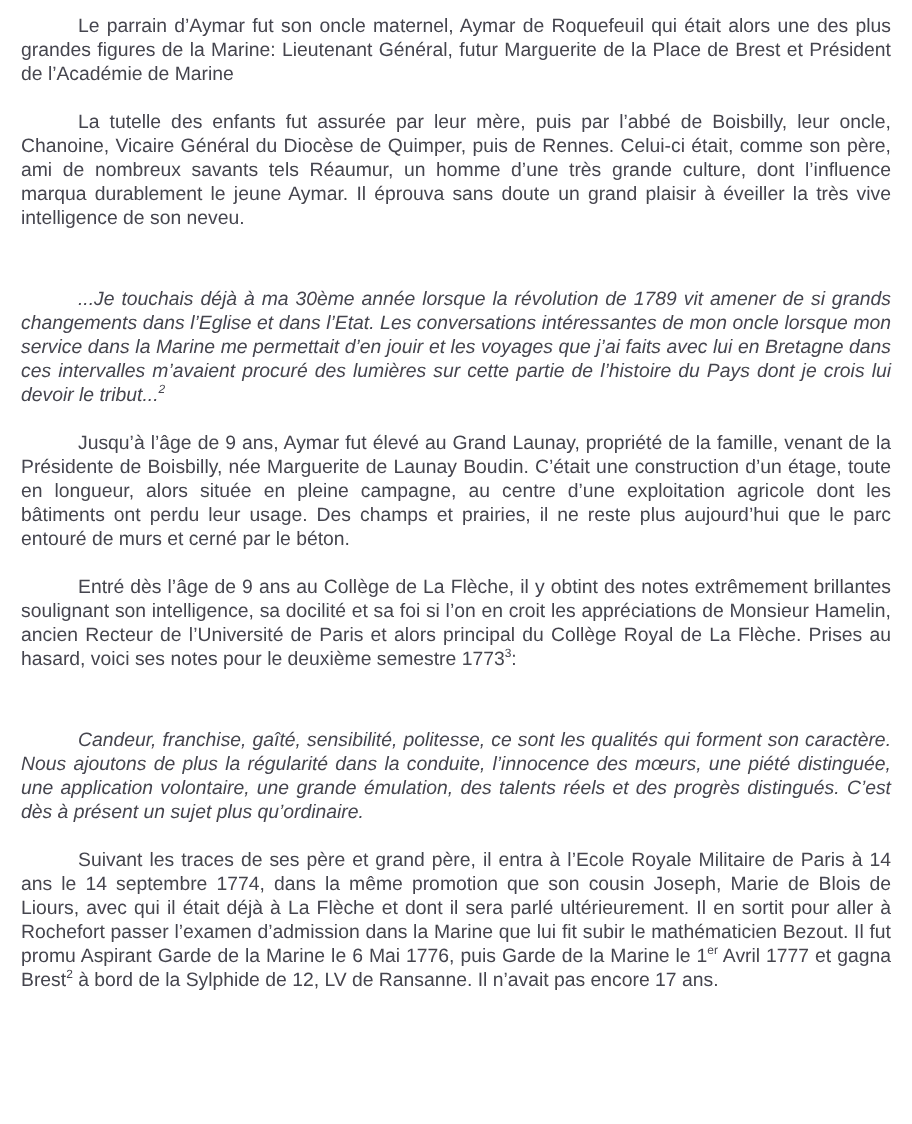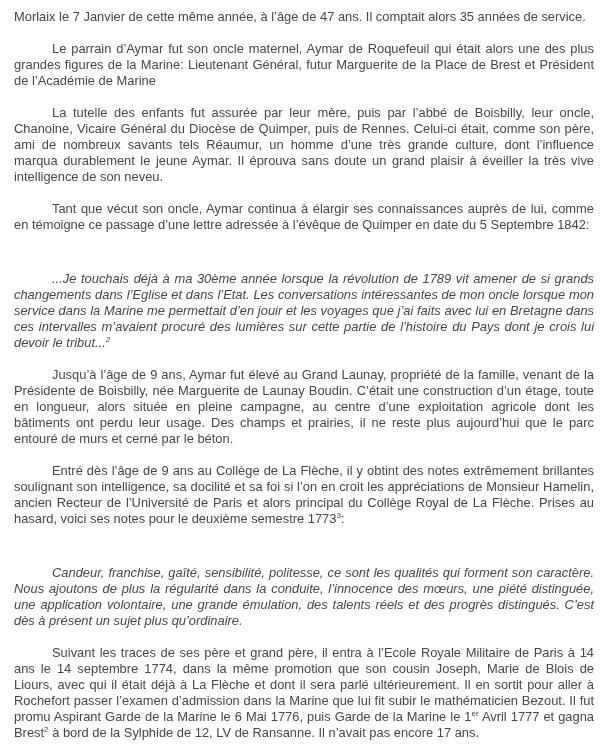--- a/index.html
+++ b/index.html
@@ -39,23 +39,21 @@
   }
   .para .b {
     font-weight: normal;
   }
 </style>
 </head>
 <body>
 
 <div class="page">
   <div id="text-block">
-      <p class="para continuation"><span>Morlaix le 7 Janvier de cette même année, à l’âge de 47 ans. Il comptait alors 35 années de service.</span></p>
       <p class="para normal"><span>Le parrain d’Aymar fut son oncle maternel, Aymar de Roquefeuil qui était alors une des plus grandes figures de la Marine: Lieutenant Général, futur Marguerite de la Place de Brest et Président de l’Académie de Marine</span></p>
       <p class="para normal"><span>La tutelle des enfants fut assurée par leur mère, puis par l’abbé de Boisbilly, leur oncle, Chanoine, Vicaire Général du Diocèse de Quimper, puis de Rennes. Celui-ci était, comme son père, ami de nombreux savants tels Réaumur, un homme d’une très grande culture, dont l’influence marqua durablement le jeune Aymar. Il éprouva sans doute un grand plaisir à éveiller la très vive intelligence de son neveu.</span></p>
-      <p class="para normal"><span>Tant que vécut son oncle, Aymar continua à élargir ses connaissances auprès de lui, comme en témoigne ce passage d’une lettre adressée à l’évêque de Quimper en date du 5 Septembre 1842:</span></p>
       <p class="para quote"><span>...Je touchais déjà à ma 30ème année lorsque la révolution de 1789 vit amener de si grands changements dans l’Eglise et dans l’Etat. Les conversations intéressantes de mon oncle lorsque mon service dans la Marine me permettait d’en jouir et les voyages que j’ai faits avec lui en Bretagne dans ces intervalles m’avaient procuré des lumières sur cette partie de l’histoire du Pays dont je crois lui devoir le tribut...</span><sup>2</sup></p>
       <p class="para normal"><span>Jusqu’à l’âge de 9 ans, Aymar fut élevé au Grand Launay, propriété de la famille, venant de la Présidente de Boisbilly, née Marguerite de Launay Boudin. C’était une construction d’un étage, toute en longueur, alors située en pleine campagne, au centre d’une exploitation agricole dont les bâtiments ont perdu leur usage. Des champs et prairies, il ne reste plus aujourd’hui que le parc entouré de murs et cerné par le béton.</span></p>
       <p class="para normal"><span>Entré dès l’âge de 9 ans au Collège de La Flèche, il y obtint des notes extrêmement brillantes soulignant son intelligence, sa docilité et sa foi si l’on en croit les appréciations de Monsieur Hamelin, ancien Recteur de l’Université de Paris et alors principal du Collège Royal de La Flèche. Prises au hasard, voici ses notes pour le deuxième semestre 1773</span><sup>3</sup><span>:</span></p>
       <p class="para quote"><span>Candeur, franchise, gaîté, sensibilité, politesse, ce sont les qualités qui forment son caractère. Nous ajoutons de plus la régularité dans la conduite, l’innocence des mœurs, une piété distinguée, une application volontaire, une grande émulation, des talents réels et des progrès distingués. C’est dès à présent un sujet plus qu’ordinaire.</span></p>
       <p class="para normal"><span>Suivant les traces de ses père et grand père, il entra à l’Ecole Royale Militaire de Paris à 14 ans le 14 septembre 1774, dans la même promotion que son cousin Joseph, Marie de Blois de Liours, avec qui il était déjà à La Flèche et dont il sera parlé ultérieurement. Il en sortit pour aller à Rochefort passer l’examen d’admission dans la Marine que lui fit subir le mathématicien Bezout. Il fut promu Aspirant Garde de la Marine le 6 Mai 1776, puis Garde de la Marine le 1</span><sup>er</sup><span> Avril 1777 et gagna Brest</span><sup>2</sup><span> à bord de la </span><span class="b">Sylphide</span><span> de 12, LV de Ransanne. Il n’avait pas encore 17 ans.</span></p>
     </div>
 </div>
 
 </body></html>

